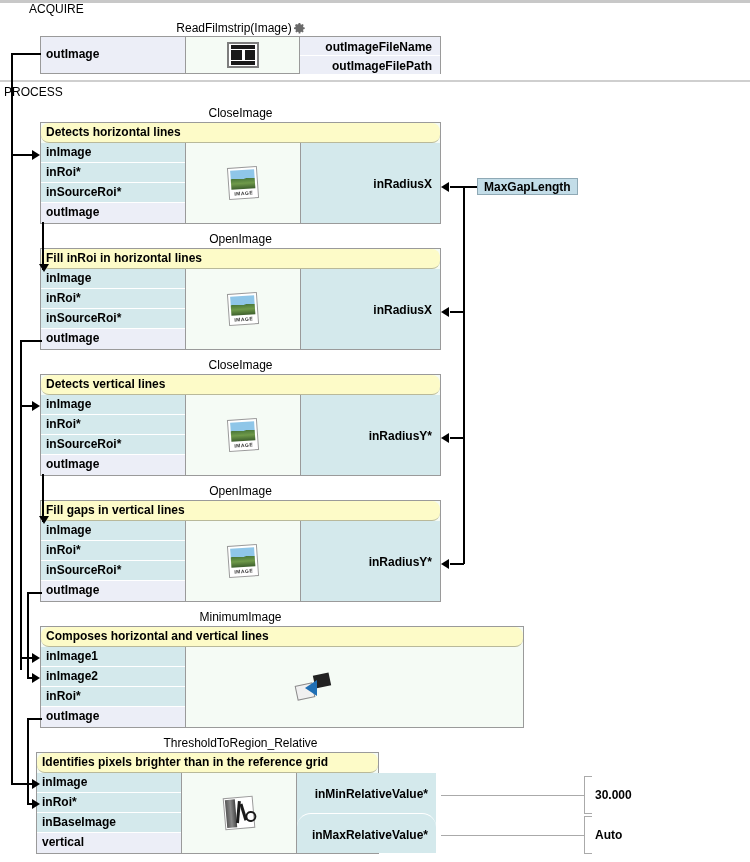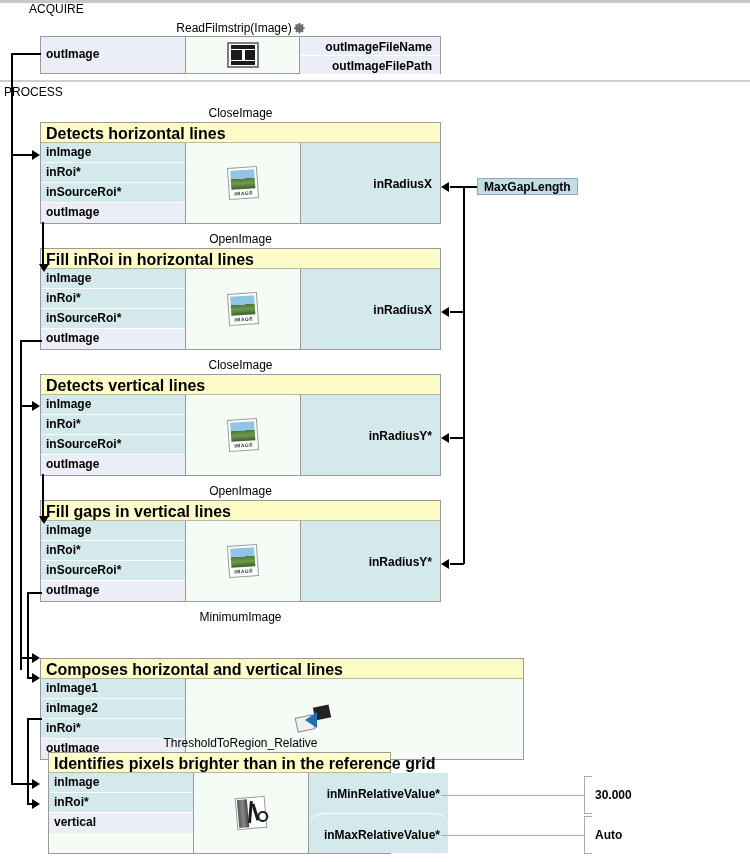--- a/index.html
+++ b/index.html
@@ -37,22 +37,23 @@
     white-space:nowrap;
     color:#000;
   }
   .gear{display:inline-block;vertical-align:-2px;margin-left:2px;}
 
   .desc{
     position:absolute;left:0;top:0;right:0;height:20px;
     background:#fdfbc8;border-bottom:1px solid #b9b99a;
     box-sizing:border-box;
     padding:2px 0 0 5px;
-    font-size:16px;font-weight:bold;color:#000;
-    white-space:nowrap;
+    font-size:12px;font-weight:bold;color:#000;
+    white-space:nowrap;
+    border-radius:8px;
   }
 
   .colL{position:absolute;left:0;top:20px;bottom:0;box-sizing:border-box;border-right:1px solid #9a9a9a;}
   .colM{position:absolute;top:20px;bottom:0;box-sizing:border-box;background:#f5fbf5;}
   .colR{position:absolute;top:20px;bottom:0;right:0;box-sizing:border-box;border-left:1px solid #9a9a9a;}
 
   .port{
     box-sizing:border-box;
     height:20px;
     padding:2px 0 0 5px;
@@ -242,45 +243,46 @@
             <b>IMAGE</b>
           </div>
         </div>
     </div>
     <div class="colR" style="left:259px;width:140px;background:#d4e9ec;">
       <div class="rport" style="height:80px;">inRadiusY*</div>
     </div>
   </div>
 
   <div class="blk-title" style="left:40px;top:610px;width:401px;">MinimumImage</div>
-  <div class="blk" id="b-min" style="left:40px;top:658px;width:484px;height:102px;">
+  <div class="blk" id="b-min" style="left:40px;top:626px;width:484px;height:102px;">
     <div class="desc">Composes horizontal and vertical lines</div>
     <div class="colL" style="width:145px;">
       <div class="port in">inImage1</div>
       <div class="port in">inImage2</div>
       <div class="port in">inRoi*</div>
       <div class="port out last">outImage</div>
     </div>
     <div class="colM" style="left:145px;right:0;width:254px;">
       <div class="icon-wrap" style="justify-content:center;">
         <div class="ico-min">
             <u></u>
             <s></s>
             <em></em>
           </div>
       </div>
     </div>
   </div>
 
   <div class="blk-title" style="left:40px;top:736px;width:401px;">ThresholdToRegion_Relative</div>
-  <div class="blk" id="b-thr" style="left:48px;top:752px;width:343px;height:102px;">
+  <div class="blk" id="b-thr" style="left:36px;top:752px;width:343px;height:102px;">
     <div class="desc">Identifies pixels brighter than in the reference grid</div>
     <div class="colL" style="width:145px;">
       <div class="port in">inImage</div>
       <div class="port in">inRoi*</div>
+      <div class="port in">inBaseImage</div>
       <div class="port out last">vertical</div>
     </div>
     <div class="colM" style="left:145px;width:114px;">
       <div class="icon-wrap">
           <div class="ico-thr">
             <u></u>
             <s></s>
             <em></em>
             <b></b>
           </div>

